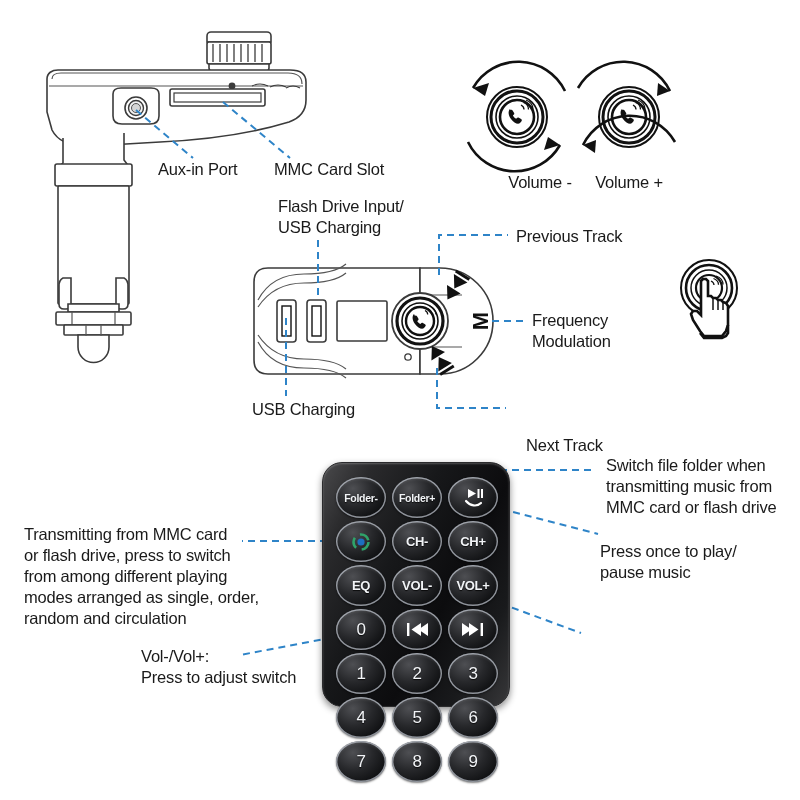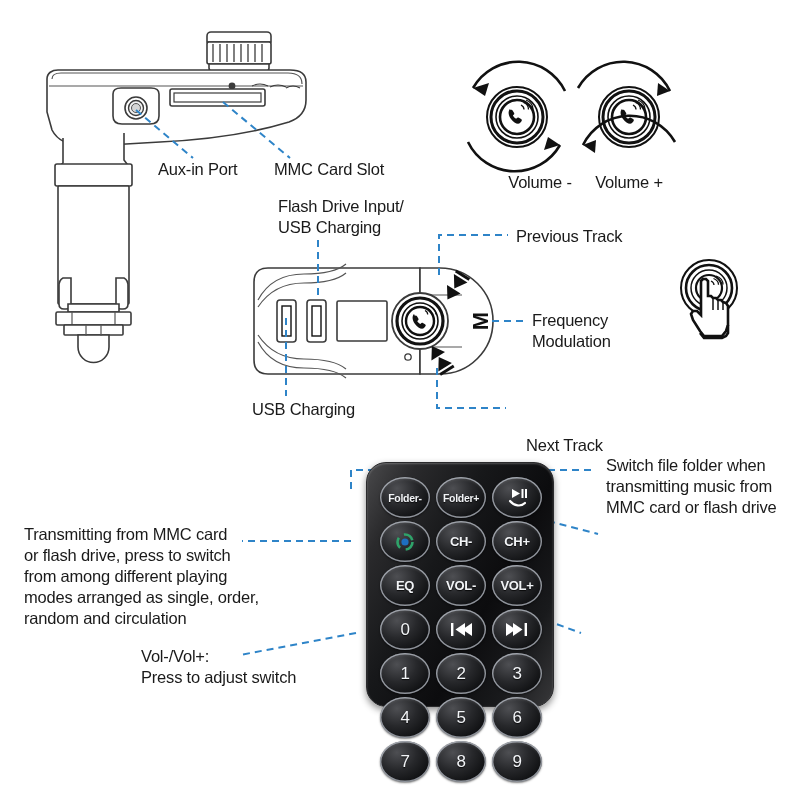--- a/index.html
+++ b/index.html
@@ -45,21 +45,20 @@
   
   #remote {
     position: absolute;
     left: 322px; top: 462px;
     width: 188px; height: 245px;
     border-radius: 20px;
     background:
       linear-gradient(118deg, #4a4a4c 0%, #2a2a2c 16%, #17181a 38%, #0c0c0e 62%, #191a1c 82%, #38383a 100%);
     box-shadow: 0 3px 7px rgba(0,0,0,.45), inset 0 1px 2px rgba(255,255,255,.25);
     border: 1.5px solid #2b2b2d;
-    margin-left: 44px;
   }
   #remote .grid {
     position: absolute;
     left: 11px; top: 14px;
     width: 166px;
     display: grid;
     grid-template-columns: repeat(3, 1fr);
     row-gap: 3px;
     column-gap: 2px;
   }
@@ -307,20 +306,22 @@
   <div class="lbl" style="left:252px; top:399px;">USB Charging</div>
   <div class="lbl" style="left:516px; top:226px;">Previous Track</div>
   <div class="lbl" style="left:526px; top:399px;margin-top:36px;">Next Track</div>
   <div class="lbl" style="left:532px; top:310px;">Frequency
 Modulation</div>
 
 
   <div class="lbl" style="left:606px; top:455px;">Switch file folder when
 transmitting music from
 MMC card or flash drive</div>
+  <div class="lbl" style="left:600px; top:541px;">Press once to play/
+pause music</div>
   <div class="lbl" style="left:24px; top:524px;">Transmitting from MMC card
 or flash drive, press to switch
 from among different playing
 modes arranged as single, order,
 random and circulation</div>
   <div class="lbl" style="left:141px; top:646px;">Vol-/Vol+:
 Press to adjust switch</div>
 
   <div id="remote">
     <div class="grid">

